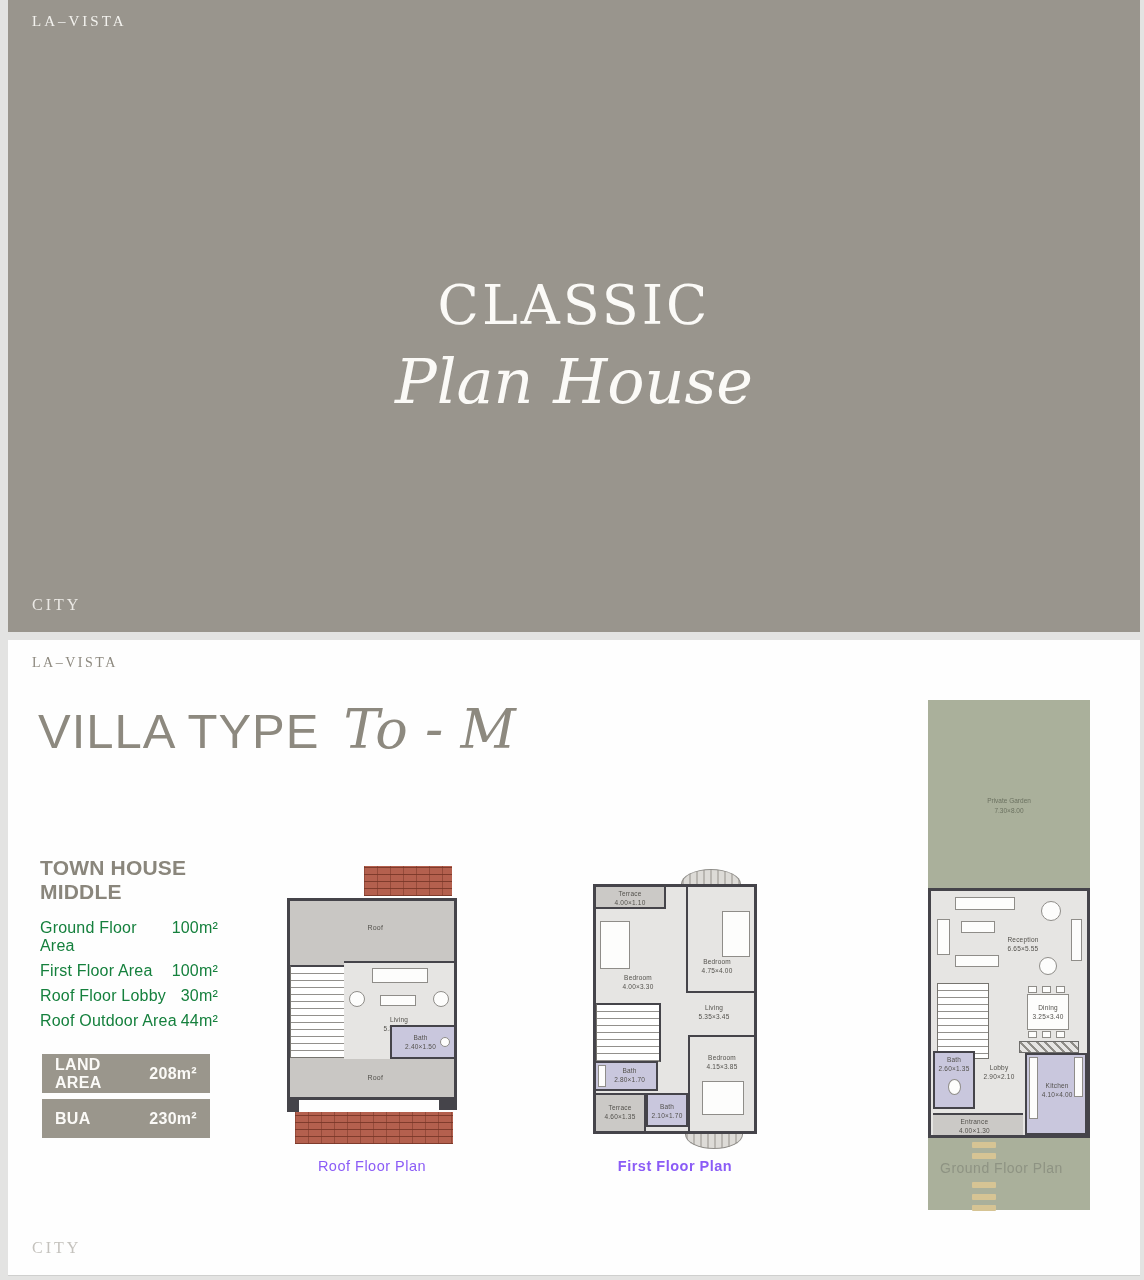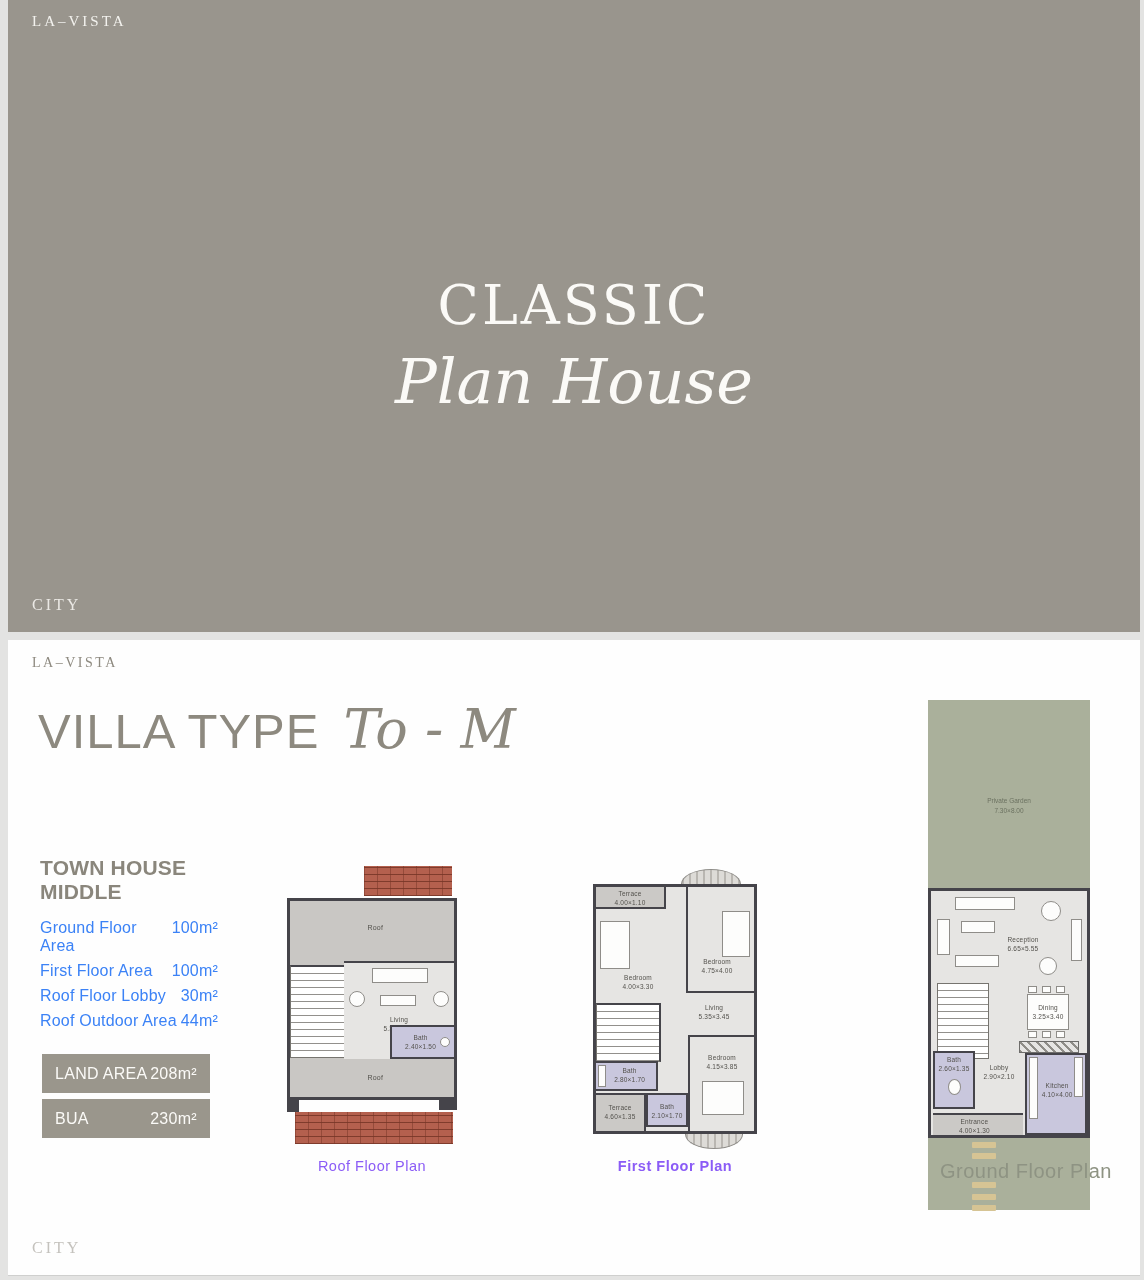--- a/index.html
+++ b/index.html
@@ -21,26 +21,26 @@
 
   
   #s2-brand-top{left:24px;top:15px;font-size:14px;color:#8d897f;letter-spacing:2.5px;}
   #s2-brand-bottom{left:24px;bottom:18px;font-size:16px;color:#c4c2bd;}
   #s2-heading{position:absolute;left:30px;top:58px;white-space:nowrap;color:#8d897f;}
   #s2-heading .h-main{font-size:49px;letter-spacing:1px;}
   #s2-heading .h-script{font-family:"DejaVu Serif",serif;font-style:italic;font-size:54px;margin-left:24px;}
 
   #spec-block{position:absolute;left:32px;top:216px;width:178px;}
   #spec-title{font-size:21px;font-weight:bold;color:#8a867c;letter-spacing:.2px;}
-  .spec-row{display:flex;justify-content:space-between;font-size:16px;color:#3b82f6;padding:3.5px 0;letter-spacing:.2px;}
+  .spec-row{display:flex;justify-content:space-between;font-size:16px;color:#15803d;padding:3.5px 0;letter-spacing:.2px;}
   #spec-rows{margin-top:11px;}
 
   #badges{position:absolute;left:34px;top:414px;width:168px;}
   .badge{height:39px;background:#9a968c;color:#fbfaf7;display:flex;justify-content:space-between;
-         align-items:center;padding:0 13px;font-size:16px;font-weight:normal;margin-bottom:6px;letter-spacing:.3px;}
+         align-items:center;padding:0 13px;font-size:16px;font-weight:bold;margin-bottom:6px;letter-spacing:.3px;}
 
   .plan-caption{position:absolute;font-size:14.5px;color:#8b5cf6;letter-spacing:.5px;text-align:center;}
   #roof-caption{left:277px;top:518px;width:174px;}
   #first-caption{left:583px;top:518px;width:168px;font-weight:bold;}
 
   
   .plan{position:absolute;}
   .abs{position:absolute;}
   .wall{background:#45444a;}
   .lbl{position:absolute;transform:translate(-50%,0);text-align:center;
@@ -61,21 +61,21 @@
 
   #plan-roof{left:279px;top:226px;width:170px;height:286px;}
   #roof-building{left:0;top:32px;width:170px;height:202px;background:#c9c7c4;border:3px solid #45444a;box-sizing:border-box;}
   #plan-first{left:585px;top:226px;width:164px;height:294px;}
   #first-building{left:0;top:18px;width:164px;height:250px;background:#e6e5e3;border:3px solid #45444a;box-sizing:border-box;}
   #plan-ground{left:920px;top:60px;width:162px;height:510px;}
   #g-garden{left:0;top:0;width:162px;height:190px;background:#aab09b;}
   #g-building{left:0;top:188px;width:162px;height:250px;background:#e6e5e3;border:3px solid #45444a;box-sizing:border-box;}
   #g-driveway{left:0;top:438px;width:162px;height:72px;background:#aab09b;}
   .dash{position:absolute;left:44px;width:24px;height:6px;background:#d6c494;border-radius:1px;}
-  #g-caption{position:absolute;left:12px;top:22px;font-size:20px;color:#8e9383;letter-spacing:.5px;white-space:nowrap;}
+  #g-caption{position:absolute;left:12px;top:22px;font-size:14px;color:#8e9383;letter-spacing:.5px;white-space:nowrap;}
   .garden-lbl{position:absolute;left:50%;transform:translate(-50%,0);text-align:center;
        font-size:6.5px;line-height:1.5;color:#6b7160;white-space:nowrap;}
 </style>
 </head>
 <body>
 
 <div class="slide" id="slide1">
   <div class="brand" id="s1-brand-top">LA–VISTA</div>
   <div id="s1-title">
     <div class="t-main">CLASSIC</div>

